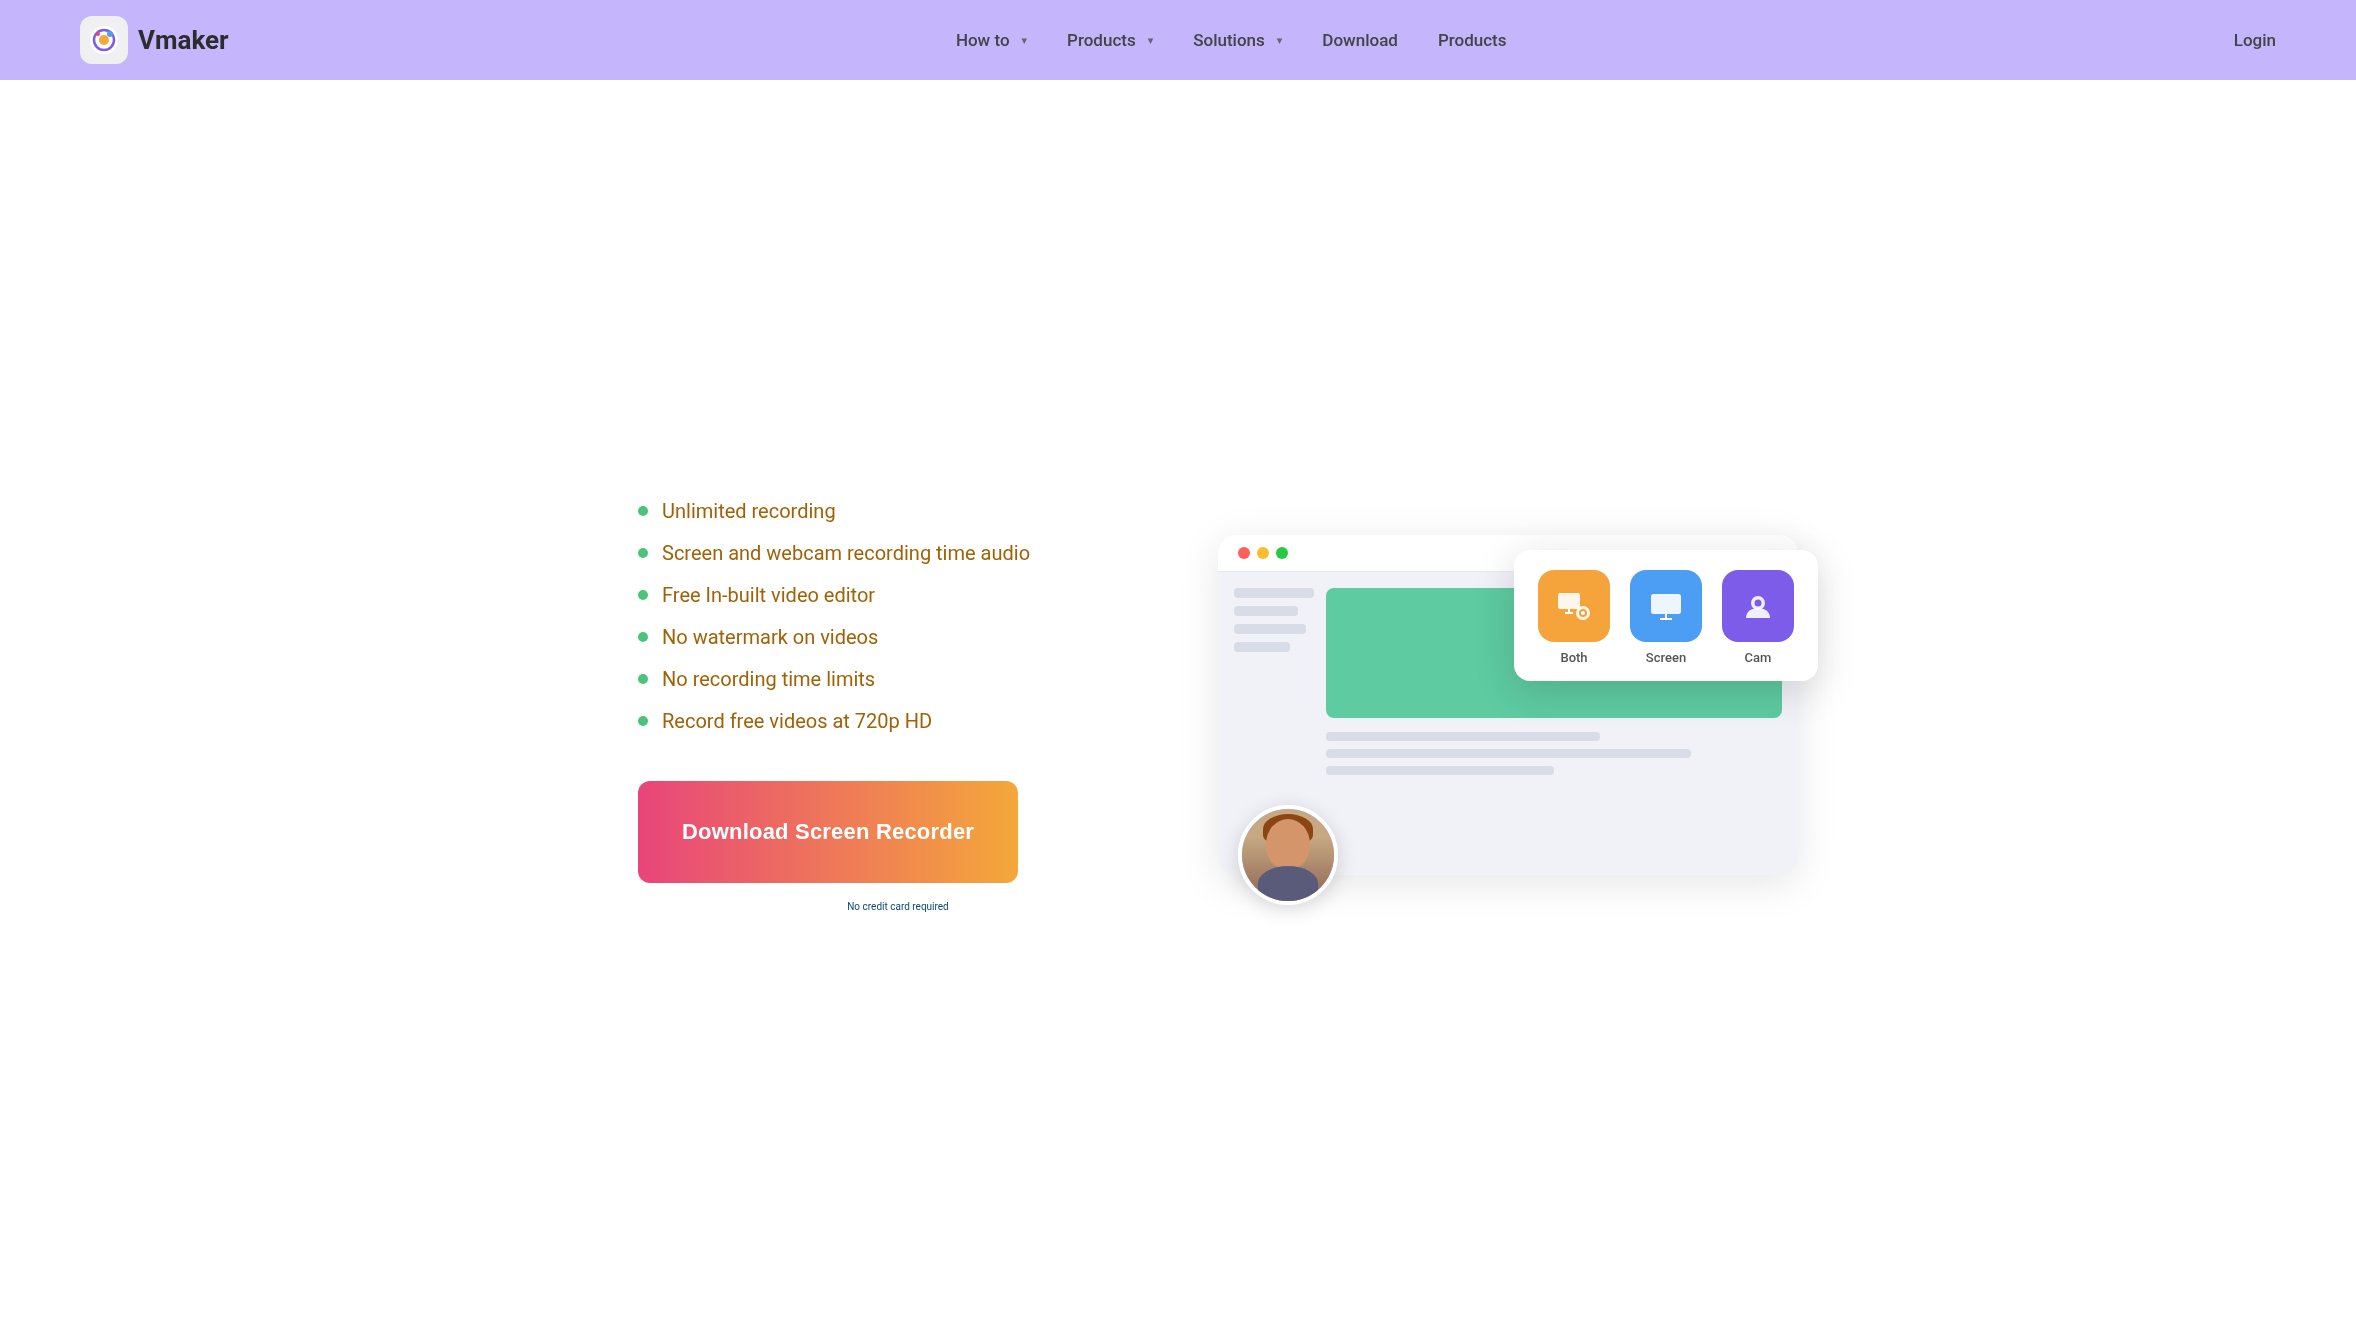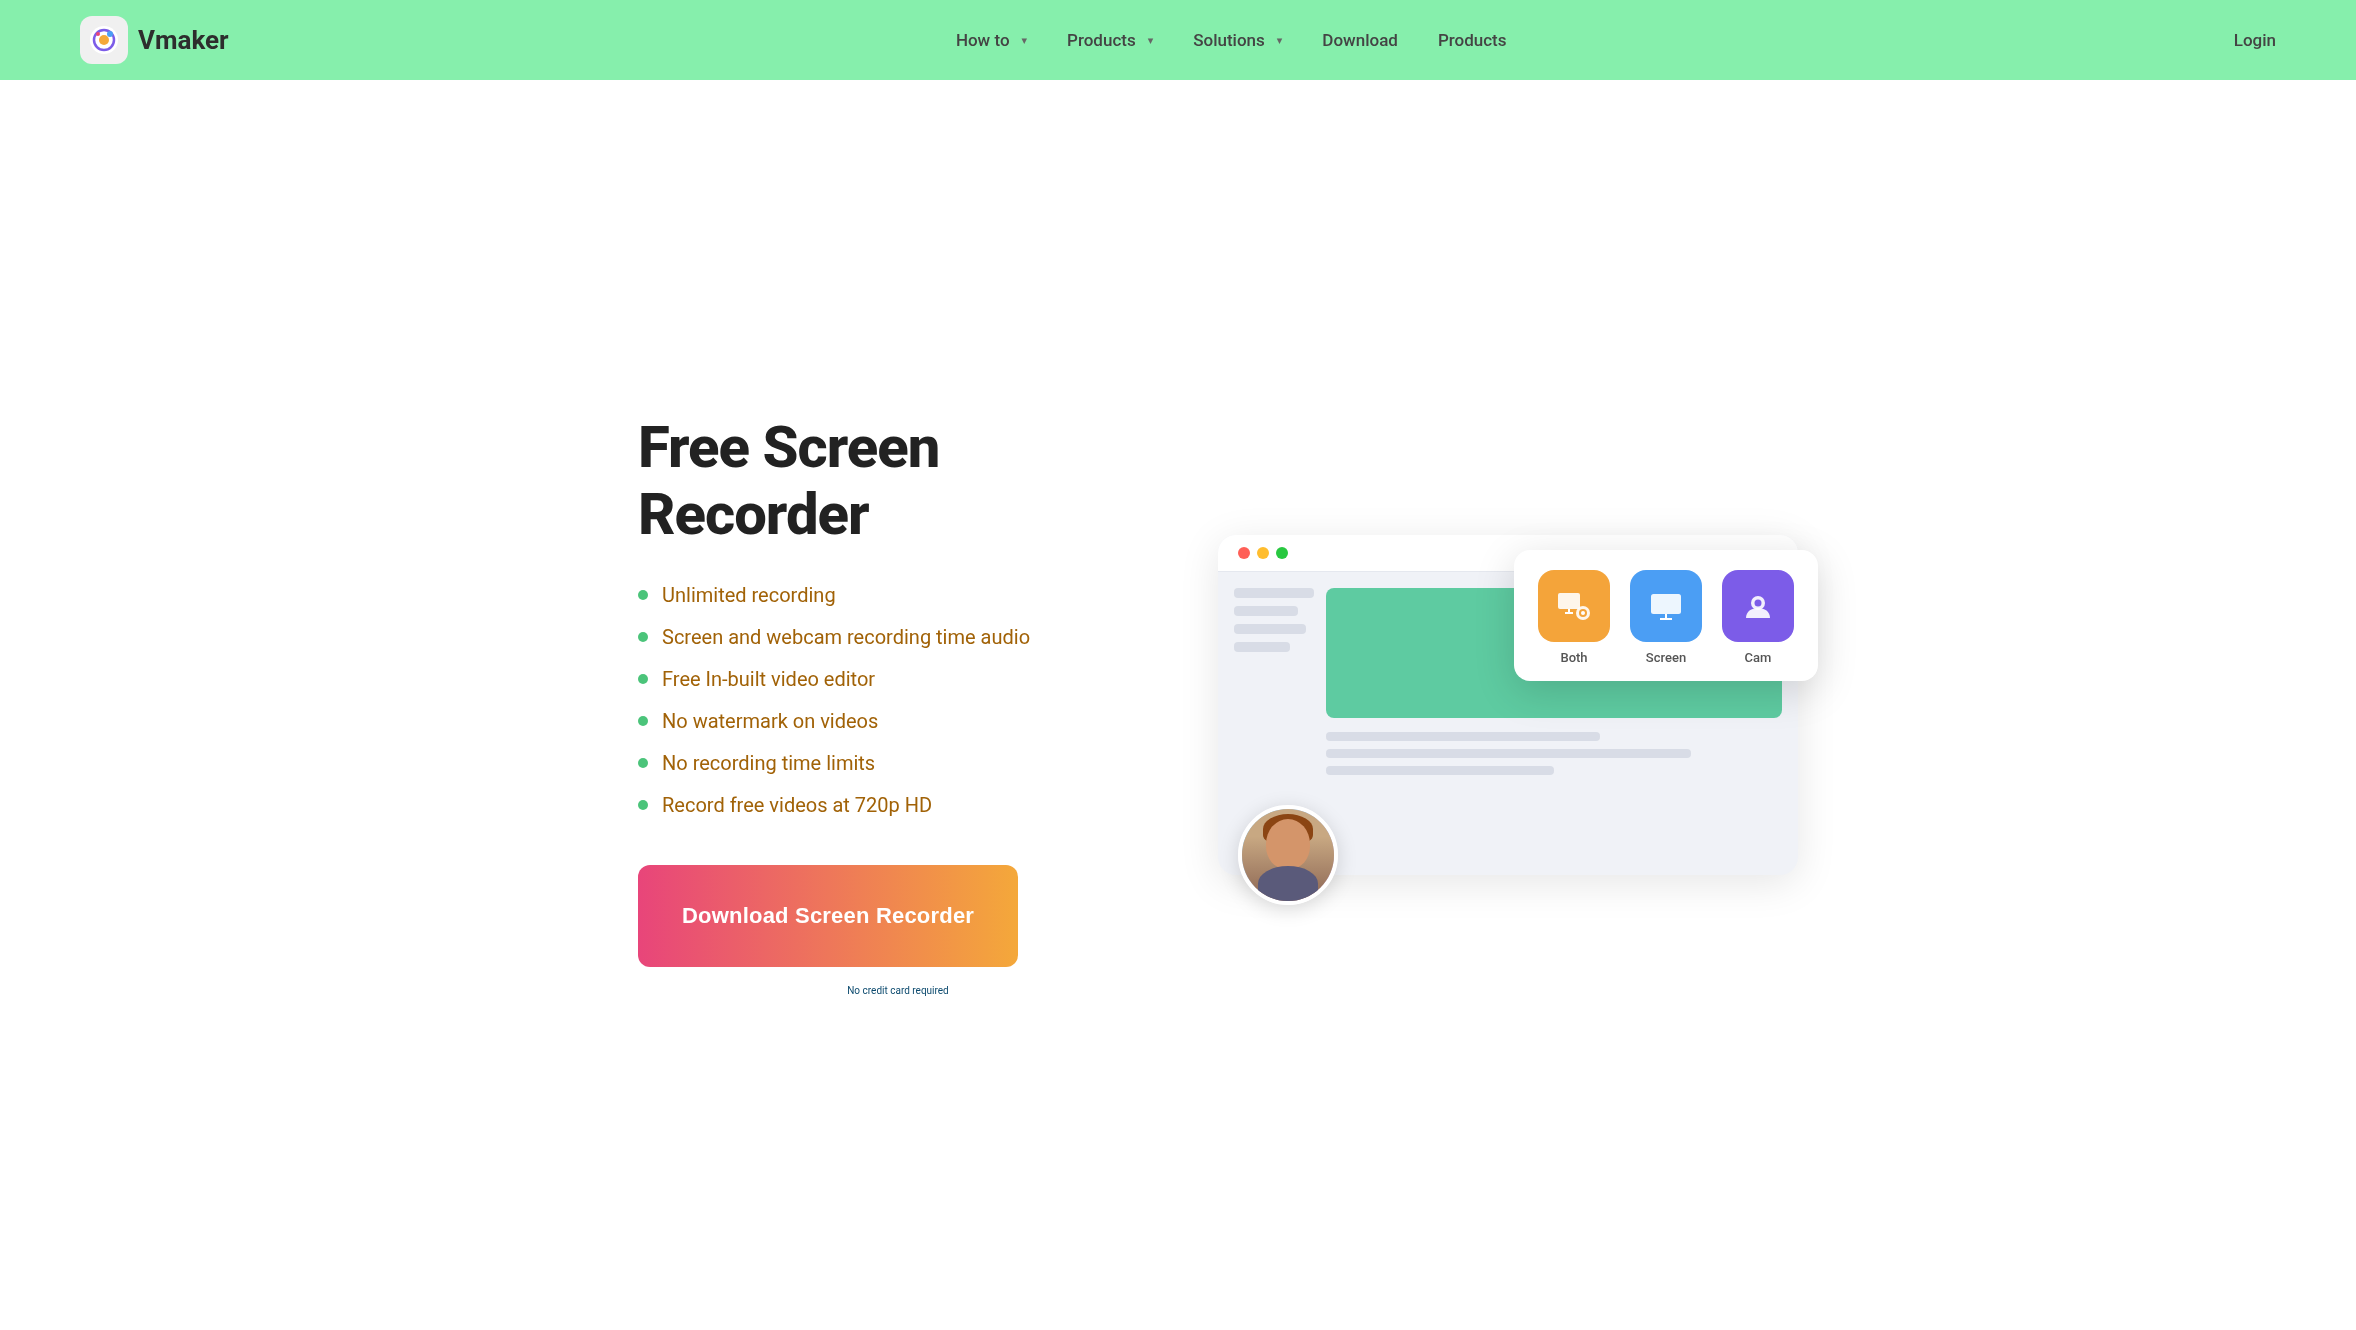--- a/index.html
+++ b/index.html
@@ -15,21 +15,21 @@
       min-height: 100vh;
     }
 
     
     nav {
       display: flex;
       align-items: center;
       justify-content: space-between;
       padding: 8px 80px;
       height: 80px;
-      background: #86efac;
+      background: #c4b5fd;
       position: sticky;
       top: 0;
       z-index: 100;
     }
 
     .logo-area {
       display: flex;
       align-items: center;
       gap: 10px;
       cursor: pointer;
@@ -382,21 +382,20 @@
         <span>Products</span>
       </a>
     </li>
   </ul>
 
   <span class="nav-login">Login</span>
 </nav>
 
 <section class="hero">
   <div class="hero-left">
-    <h1 class="hero-title">Free Screen Recorder</h1>
 
     <ul class="feature-list">
       <li>
         <span class="bullet-dot"></span>
         <span>Unlimited recording</span>
       </li>
       <li>
         <span class="bullet-dot"></span>
         <span>Screen and webcam recording time audio</span>
       </li>

